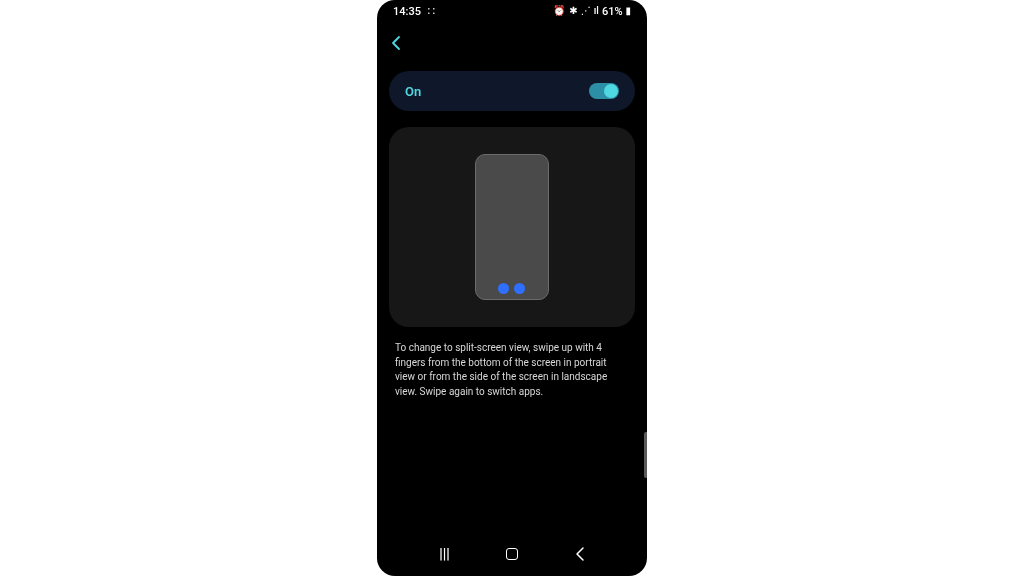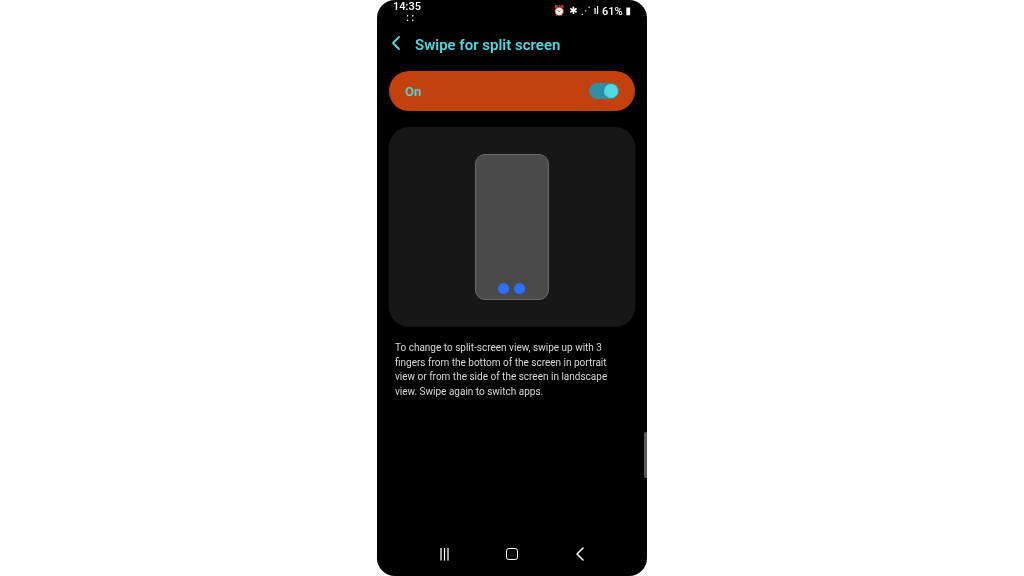--- a/index.html
+++ b/index.html
@@ -25,21 +25,21 @@
   .status-bar {
     height: 22px;
     display: flex;
     justify-content: space-between;
     align-items: center;
     padding: 0 16px;
     color: #ffffff;
     font-size: 11px;
     font-weight: 500;
   }
-  .status-left { display: flex; align-items: center; flex-direction: column; }
+  .status-left { display: flex; align-items: center; }
   .status-right { display: flex; align-items: center; gap: 3px; }
   .status-icon { font-size: 10px; line-height: 1; }
   .header {
     display: flex;
     align-items: center;
     padding: 10px 14px 14px 10px;
     gap: 10px;
   }
   .back-chevron {
     color: #4fd8e0;
@@ -48,21 +48,21 @@
     padding: 2px 4px;
     cursor: pointer;
   }
   .page-title {
     color: #4fd8e0;
     font-size: 15px;
     font-weight: 600;
   }
   .toggle-card {
     margin: 0 12px 16px 12px;
-    background: #c2410c;
+    background: #0f172a;
     border-radius: 22px;
     padding: 12px 16px;
     display: flex;
     justify-content: space-between;
     align-items: center;
   }
   .toggle-label {
     color: #4fd8e0;
     font-size: 13px;
     font-weight: 600;
@@ -173,38 +173,37 @@
       <span class="status-icon">▮</span>
     </div>
   </div>
 
   <div class="header">
     <div class="back-chevron">
       <svg width="10" height="16" viewBox="0 0 10 16">
         <path d="M8 2 L2 8 L8 14" stroke="#4fd8e0" stroke-width="1.8" fill="none" stroke-linecap="round" stroke-linejoin="round"></path>
       </svg>
     </div>
-    <div class="page-title">Swipe for split screen</div>
   </div>
 
   <div class="toggle-card">
     <span class="toggle-label">On</span>
     <div class="toggle">
       <div class="toggle-knob"></div>
     </div>
   </div>
 
   <div class="illustration-card">
     <div class="mini-phone">
       <div class="finger-dot left"></div>
       <div class="finger-dot right"></div>
     </div>
   </div>
 
-  <div class="description">To change to split-screen view, swipe up with 3 fingers from the bottom of the screen in portrait view or from the side of the screen in landscape view. Swipe again to switch apps.</div>
+  <div class="description">To change to split-screen view, swipe up with 4 fingers from the bottom of the screen in portrait view or from the side of the screen in landscape view. Swipe again to switch apps.</div>
 
   <div class="spacer"></div>
 
   <div class="scroll-indicator"></div>
 
   <div class="nav-bar">
     <div class="nav-btn">
       <span class="nav-recents">|||</span>
     </div>
     <div class="nav-btn">

